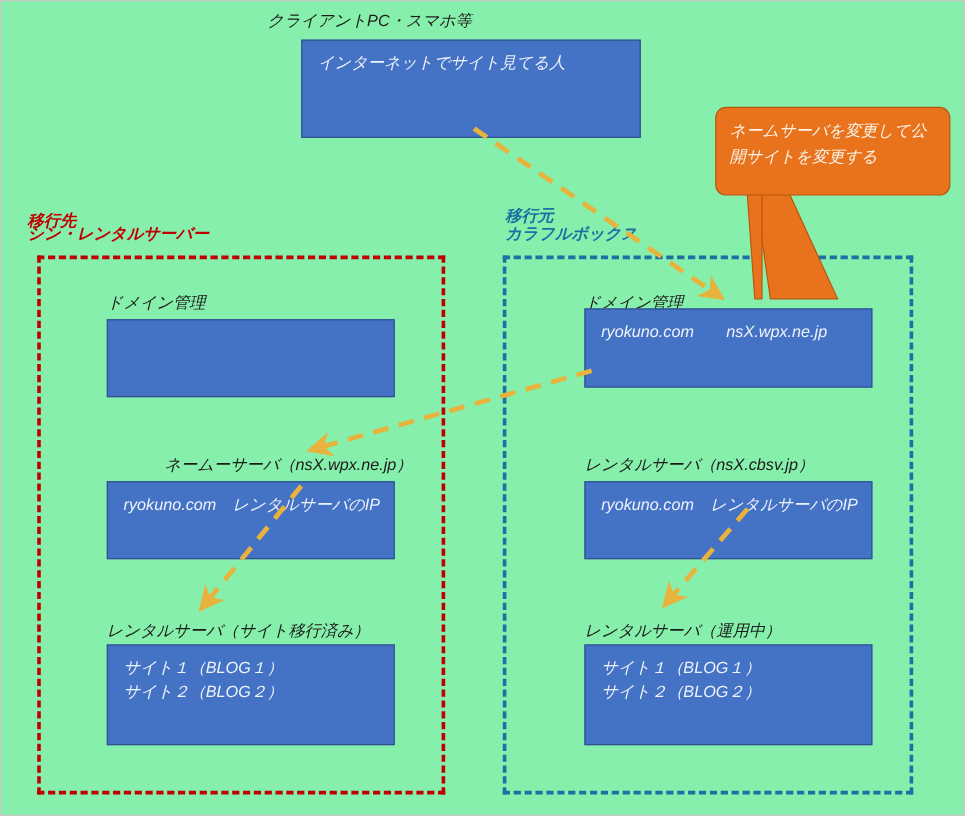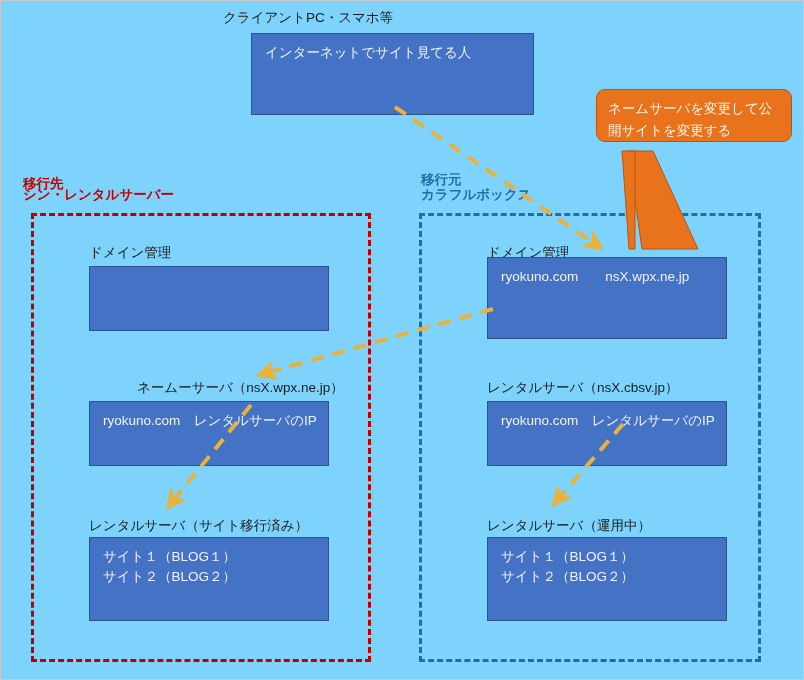--- a/index.html
+++ b/index.html
@@ -5,24 +5,25 @@
 <style>
   html,body{margin:0;padding:0;}
   body{
     width:804px;height:680px;
     background:#fafafa;
     font-family:"Liberation Sans","DejaVu Sans",sans-serif;
     overflow:hidden;
   }
   #stage{
     position:relative;width:804px;height:680px;
-    background:#7dd3fc;
+    background:#86efac;
     box-sizing:border-box;
     border:1px solid #c9c9c9;
     overflow:hidden;
+    font-style:italic;
   }
   
   .bbox{
     position:absolute;
     background:#4472c4;
     border:1.5px solid #2f528f;
     box-sizing:border-box;
   }
   .bbox .line{
     color:#eef2fb;
@@ -54,21 +55,21 @@
   .region{
     position:absolute;
     box-sizing:border-box;
     background:transparent;
   }
   .region.dest{border:3px dashed #c00000;}
   .region.src{border:3px dashed #1f6fa5;}
   
   #callout{
     position:absolute;
-    left:595px;top:88px;width:196px;height:53px;
+    left:595px;top:88px;width:196px;height:74px;
     background:#e8731c;
     border:1px solid #b9560d;
     border-radius:9px;
     box-sizing:border-box;
     z-index:6;
   }
   #callout .ctext{
     position:absolute;left:11px;top:8px;right:8px;
     color:#fdf3e9;
     font-size:13.5px;
@@ -127,21 +128,21 @@
 
   <div class="cap" style="left:88px;top:516px;">レンタルサーバ（サイト移行済み）</div>
   <div class="bbox" id="dest-rental-box" style="left:88px;top:536px;width:240px;height:84px;">
     <div class="inner">
       <div class="line">サイト１（BLOG１）</div>
       <div class="line">サイト２（BLOG２）</div>
     </div>
   </div>
 
   <div class="cap" style="left:486px;top:243px;">ドメイン管理</div>
-  <div class="bbox" id="src-domain-box" style="left:486px;top:256px;width:240px;height:82px;">
+  <div class="bbox" id="src-domain-box" style="left:486px;top:256px;width:240px;height:66px;">
     <div class="inner">
       <div class="line">ryokuno.com　　nsX.wpx.ne.jp</div>
     </div>
   </div>
 
   <div class="cap" style="left:486px;top:378px;">レンタルサーバ（nsX.cbsv.jp）</div>
   <div class="bbox" id="src-ns-box" style="left:486px;top:400px;width:240px;height:65px;">
     <div class="inner">
       <div class="line">ryokuno.com　レンタルサーバのIP</div>
     </div>

